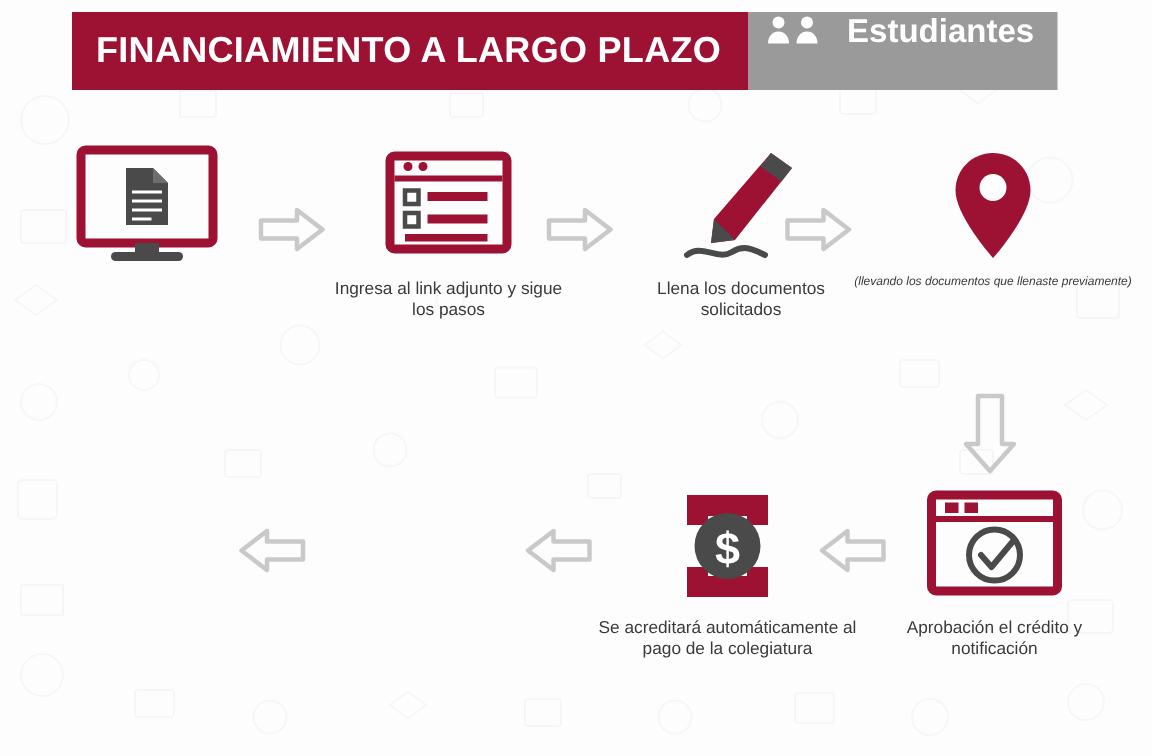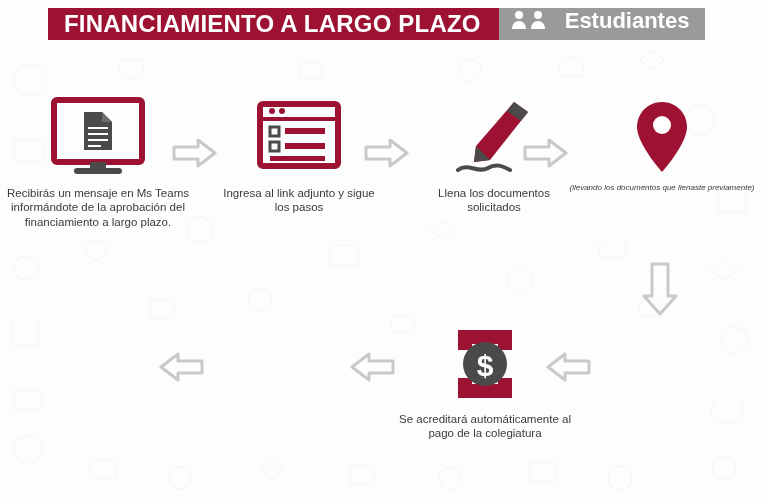--- a/index.html
+++ b/index.html
@@ -25,21 +25,21 @@
     position: absolute;
     inset: 0;
     opacity: 0.30;
     pointer-events: none;
   }
   
   #header {
     position: absolute;
     left: 48px;
     top: 8px;
-    height: 32px;
+    height: 52px;
     display: flex;
     align-items: stretch;
   }
   #title-box {
     background: #9d1233;
     color: #ffffff;
     display: flex;
     align-items: center;
     padding: 0 18px 0 16px;
     font-size: 24px;
@@ -167,21 +167,20 @@
           <path d="M56 16 l10 10 h-10 z" fill="#6d6d6d"></path>
           <g stroke="#ffffff" stroke-width="2">
             <line x1="42" y1="32" x2="62" y2="32"></line>
             <line x1="42" y1="38" x2="62" y2="38"></line>
             <line x1="42" y1="44" x2="62" y2="44"></line>
             <line x1="42" y1="50" x2="55" y2="50"></line>
           </g>
         </g>
       </svg>
     </div>
-    <div class="caption">Recibirás un mensaje en  Ms Teams informándote de la aprobación del financiamiento  a largo plazo.</div>
   </div>
 
   <div class="arrow" style="left:172px; top:138px;">
     <svg width="46" height="30" viewBox="0 0 46 30" xmlns="http://www.w3.org/2000/svg">
       <path d="M2 9 h24 v-7 l17 13 l-17 13 v-7 h-24 z" fill="none" stroke="#c9c9c9" stroke-width="3" stroke-linejoin="round"></path>
     </svg>
   </div>
 
   <div class="node" style="left:215px; top:96px; width:168px;">
     <div class="art">
@@ -235,20 +234,33 @@
     </div>
     <div class="caption-sub">(llevando los documentos que llenaste previamente)</div>
   </div>
 
   <div class="arrow" style="left:640px; top:262px;">
     <svg width="40" height="56" viewBox="0 0 40 56" xmlns="http://www.w3.org/2000/svg">
       <path d="M12 2 h16 v32 h8 l-16 18 l-16 -18 h8 z" fill="none" stroke="#c9c9c9" stroke-width="3" stroke-linejoin="round"></path>
     </svg>
   </div>
 
+  <div class="node" style="left:578px; top:322px; width:170px;">
+    <div class="art">
+      <svg width="96" height="80" viewBox="0 0 96 80" xmlns="http://www.w3.org/2000/svg">
+        <rect x="6" y="6" width="84" height="64" rx="3" fill="none" stroke="#9d1233" stroke-width="6"></rect>
+        <line x1="9" y1="22" x2="87" y2="22" stroke="#9d1233" stroke-width="4"></line>
+        <rect x="15" y="11" width="9" height="7" fill="#9d1233"></rect>
+        <rect x="28" y="11" width="9" height="7" fill="#9d1233"></rect>
+        <circle cx="48" cy="46" r="17" fill="none" stroke="#4a4a4a" stroke-width="4"></circle>
+        <path d="M39 46 l7 8 l15 -18" fill="none" stroke="#4a4a4a" stroke-width="4" stroke-linecap="round" stroke-linejoin="round"></path>
+      </svg>
+    </div>
+    <div class="caption">Aprobación el crédito y notificación</div>
+  </div>
 
   <div class="arrow" style="left:545px; top:352px;">
     <svg width="46" height="30" viewBox="0 0 46 30" xmlns="http://www.w3.org/2000/svg">
       <path d="M44 9 h-24 v-7 l-17 13 l17 13 v-7 h24 z" fill="none" stroke="#c9c9c9" stroke-width="3" stroke-linejoin="round"></path>
     </svg>
   </div>
 
   <div class="node" style="left:390px; top:322px; width:190px;">
     <div class="art">
       <svg width="94" height="80" viewBox="0 0 94 80" xmlns="http://www.w3.org/2000/svg">

